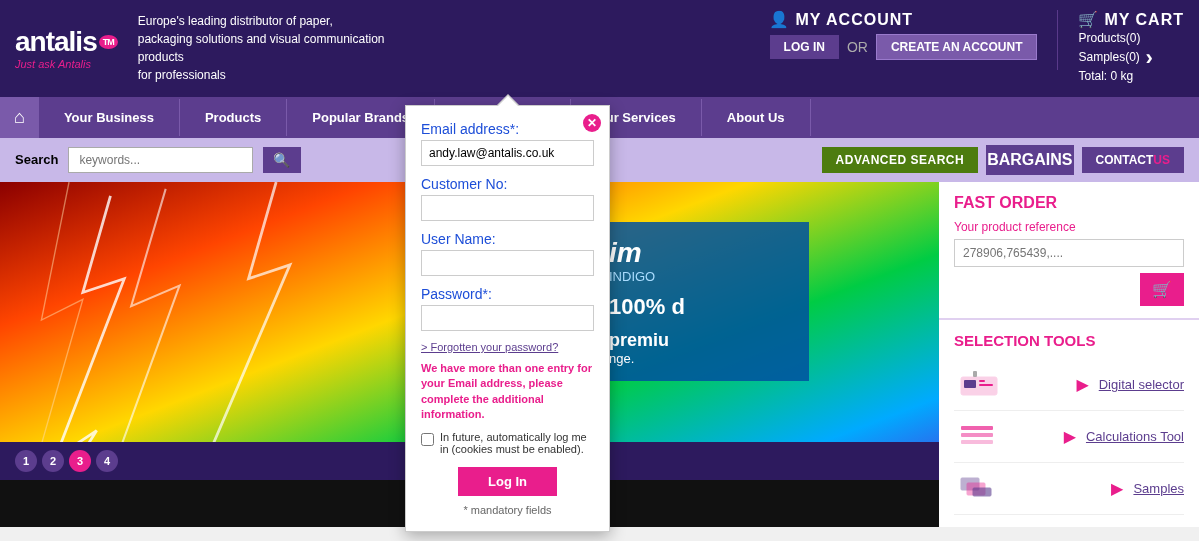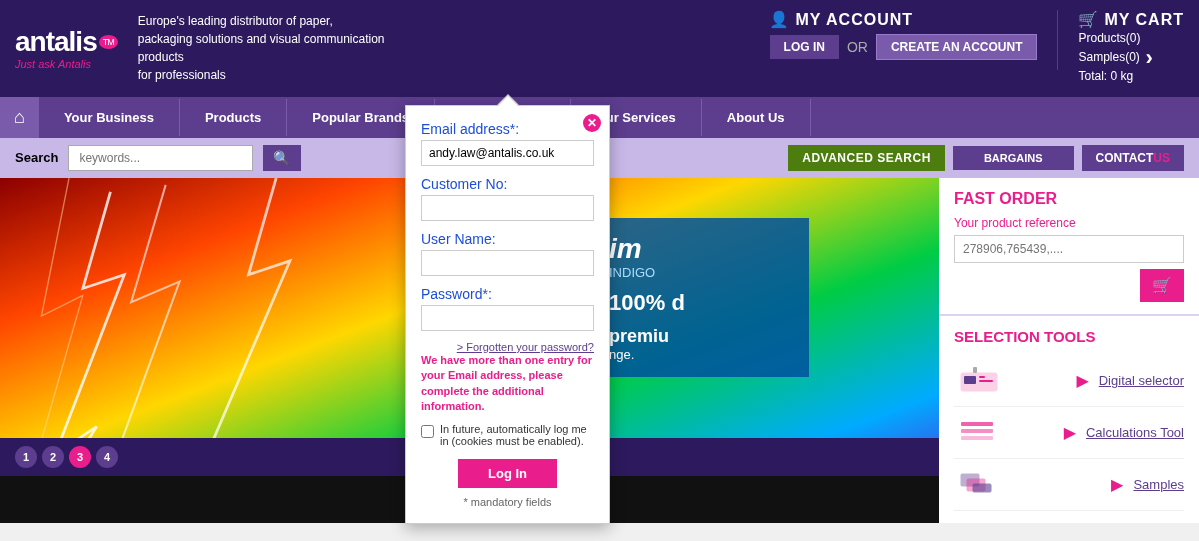--- a/index.html
+++ b/index.html
@@ -2,21 +2,21 @@
 <html><head>
   <meta charset="utf-8">
   <style>
     * { box-sizing: border-box; margin: 0; padding: 0; }
     body { font-family: Arial, sans-serif; font-size: 13px; background: #f0f0f0; }
 
     
     .header { background: #2d1a5e; padding: 10px 15px; display: flex; align-items: center; gap: 20px; }
     .logo-area { display: flex; flex-direction: column; align-items: flex-start; }
     .logo-text { color: white; font-size: 28px; font-weight: bold; letter-spacing: -1px; display: flex; align-items: center; gap: 2px; }
-    .logo-tm { background: #e91e8c; color: white; font-size: 9px; border-radius: 50%; padding: 2px 4px; vertical-align: super; font-weight: normal; }
+    .logo-tm { background: #e91e8c; color: white; font-size: 9px; border-radius: 50%; padding: 2px 4px; vertical-align: super; font-weight: bold; }
     .logo-tagline { color: #e91e8c; font-size: 11px; font-style: italic; }
     .header-desc { color: white; font-size: 12px; flex: 1; line-height: 1.5; }
     .header-right { display: flex; gap: 20px; margin-left: auto; }
     .my-account, .my-cart { color: white; display: flex; flex-direction: column; }
     .my-account-title, .my-cart-title { font-size: 11px; font-weight: bold; color: #ccc; letter-spacing: 1px; display: flex; align-items: center; gap: 5px; }
     .my-account-title span, .my-cart-title span { color: white; font-size: 16px; }
     .account-buttons { display: flex; align-items: center; gap: 8px; margin-top: 5px; }
     .btn-login { background: #5c3d8e; color: white; border: none; padding: 5px 14px; font-size: 12px; font-weight: bold; cursor: pointer; }
     .btn-or { color: #aaa; font-size: 14px; }
     .btn-create { background: #7a5aaa; color: white; border: 1px solid #9a7acc; padding: 5px 14px; font-size: 12px; font-weight: bold; cursor: pointer; }
@@ -30,21 +30,21 @@
     .nav-home { background: #7a5aaa; padding: 10px 14px; color: white; font-size: 18px; cursor: pointer; }
     .nav-item { color: white; padding: 11px 25px; font-size: 13px; font-weight: bold; cursor: pointer; border-right: 1px solid #7a5aaa; }
 
     
     .search-bar { background: #c8b8e8; padding: 7px 15px; display: flex; align-items: center; gap: 10px; }
     .search-label { font-weight: bold; font-size: 13px; }
     .search-input { padding: 5px 10px; width: 185px; border: 1px solid #aaa; font-size: 12px; }
     .search-btn { background: #5c3d8e; color: white; border: none; padding: 5px 10px; cursor: pointer; font-size: 14px; }
     .search-right { margin-left: auto; display: flex; gap: 8px; align-items: center; }
     .btn-adv-search { background: #4d7c0f; color: white; border: none; padding: 6px 14px; font-size: 12px; font-weight: bold; cursor: pointer; letter-spacing: 0.5px; }
-    .btn-bargains { background: #5c3d8e; color: white; border: none; padding: 6px 31px; font-size: 11px; font-weight: bold; cursor: pointer; }
+    .btn-bargains { background: #5c3d8e; color: white; border: none; padding: 6px 1px; font-size: 16px; font-weight: bold; cursor: pointer; }
     .btn-contact { background: #5c3d8e; color: white; border: none; padding: 6px 14px; font-size: 12px; font-weight: bold; cursor: pointer; }
     .btn-contact .us { color: #e91e8c; }
 
     
     .main { display: flex; gap: 0; }
     .banner-area { flex: 1; position: relative; min-height: 300px; background: #111; overflow: hidden; }
     .banner-img { width: 100%; height: 260px; background: linear-gradient(135deg, #8B0000 0%, #FF4500 20%, #FF8C00 35%, #FFD700 50%, #32CD32 65%, #00BFFF 80%, #8A2BE2 100%); position: relative; display: flex; align-items: center; justify-content: center; overflow: hidden; }
     .banner-lightning { position: absolute; inset: 0; }
     .banner-text-overlay { position: absolute; right: 130px; top: 40px; background: rgba(0,80,160,0.85); color: white; padding: 15px 20px; width: 220px; }
     .banner-text-overlay .indigo { font-size: 28px; font-weight: bold; color: white; font-style: italic; }
@@ -76,21 +76,21 @@
     .tool-arrow { color: #e91e8c; font-size: 16px; margin-left: auto; }
     .tool-label { color: #5c3d8e; font-size: 13px; text-decoration: underline; }
 
     
     .modal-overlay { position: fixed; top: 0; left: 0; right: 0; bottom: 0; z-index: 100; }
     .login-modal { position: absolute; top: 105px; left: 405px; width: 205px; background: white; border: 1px solid #ccc; padding: 15px; box-shadow: 0 4px 15px rgba(0,0,0,0.3); z-index: 200; }
     .modal-close { position: absolute; top: 8px; right: 8px; background: #e91e8c; color: white; border: none; border-radius: 50%; width: 18px; height: 18px; cursor: pointer; font-size: 12px; display: flex; align-items: center; justify-content: center; font-weight: bold; }
     .modal-field { margin-bottom: 10px; }
     .modal-label { font-size: 14px; color: #1d4ed8; margin-bottom: 3px; display: block; }
     .modal-input { width: 100%; border: 1px solid #ccc; padding: 5px 7px; font-size: 12px; }
-    .modal-forgot { text-align: right; font-size: 11px; color: #5c3d8e; text-decoration: underline; cursor: pointer; display: block; }
+    .modal-forgot { font-size: 11px; color: #5c3d8e; text-decoration: underline; cursor: pointer; display: block; margin-bottom: 8px; }
     .modal-warning { font-size: 11px; color: #e91e8c; font-weight: bold; margin-bottom: 8px; line-height: 1.4; }
     .modal-checkbox-row { display: flex; align-items: flex-start; gap: 6px; margin-bottom: 12px; }
     .modal-checkbox { margin-top: 2px; }
     .modal-checkbox-label { font-size: 11px; color: #333; }
     .modal-login-btn { background: #e91e8c; color: white; border: none; padding: 7px 30px; font-size: 13px; font-weight: bold; cursor: pointer; display: block; margin: 0 auto; }
     .modal-mandatory { font-size: 11px; color: #666; text-align: center; margin-top: 8px; }
     .modal-triangle { position: absolute; top: -10px; left: 50%; transform: translateX(-50%); width: 0; height: 0; border-left: 10px solid transparent; border-right: 10px solid transparent; border-bottom: 10px solid white; }
     .modal-triangle-border { position: absolute; top: -12px; left: 50%; transform: translateX(-50%); width: 0; height: 0; border-left: 11px solid transparent; border-right: 11px solid transparent; border-bottom: 11px solid #ccc; }
   </style>
 </head>

